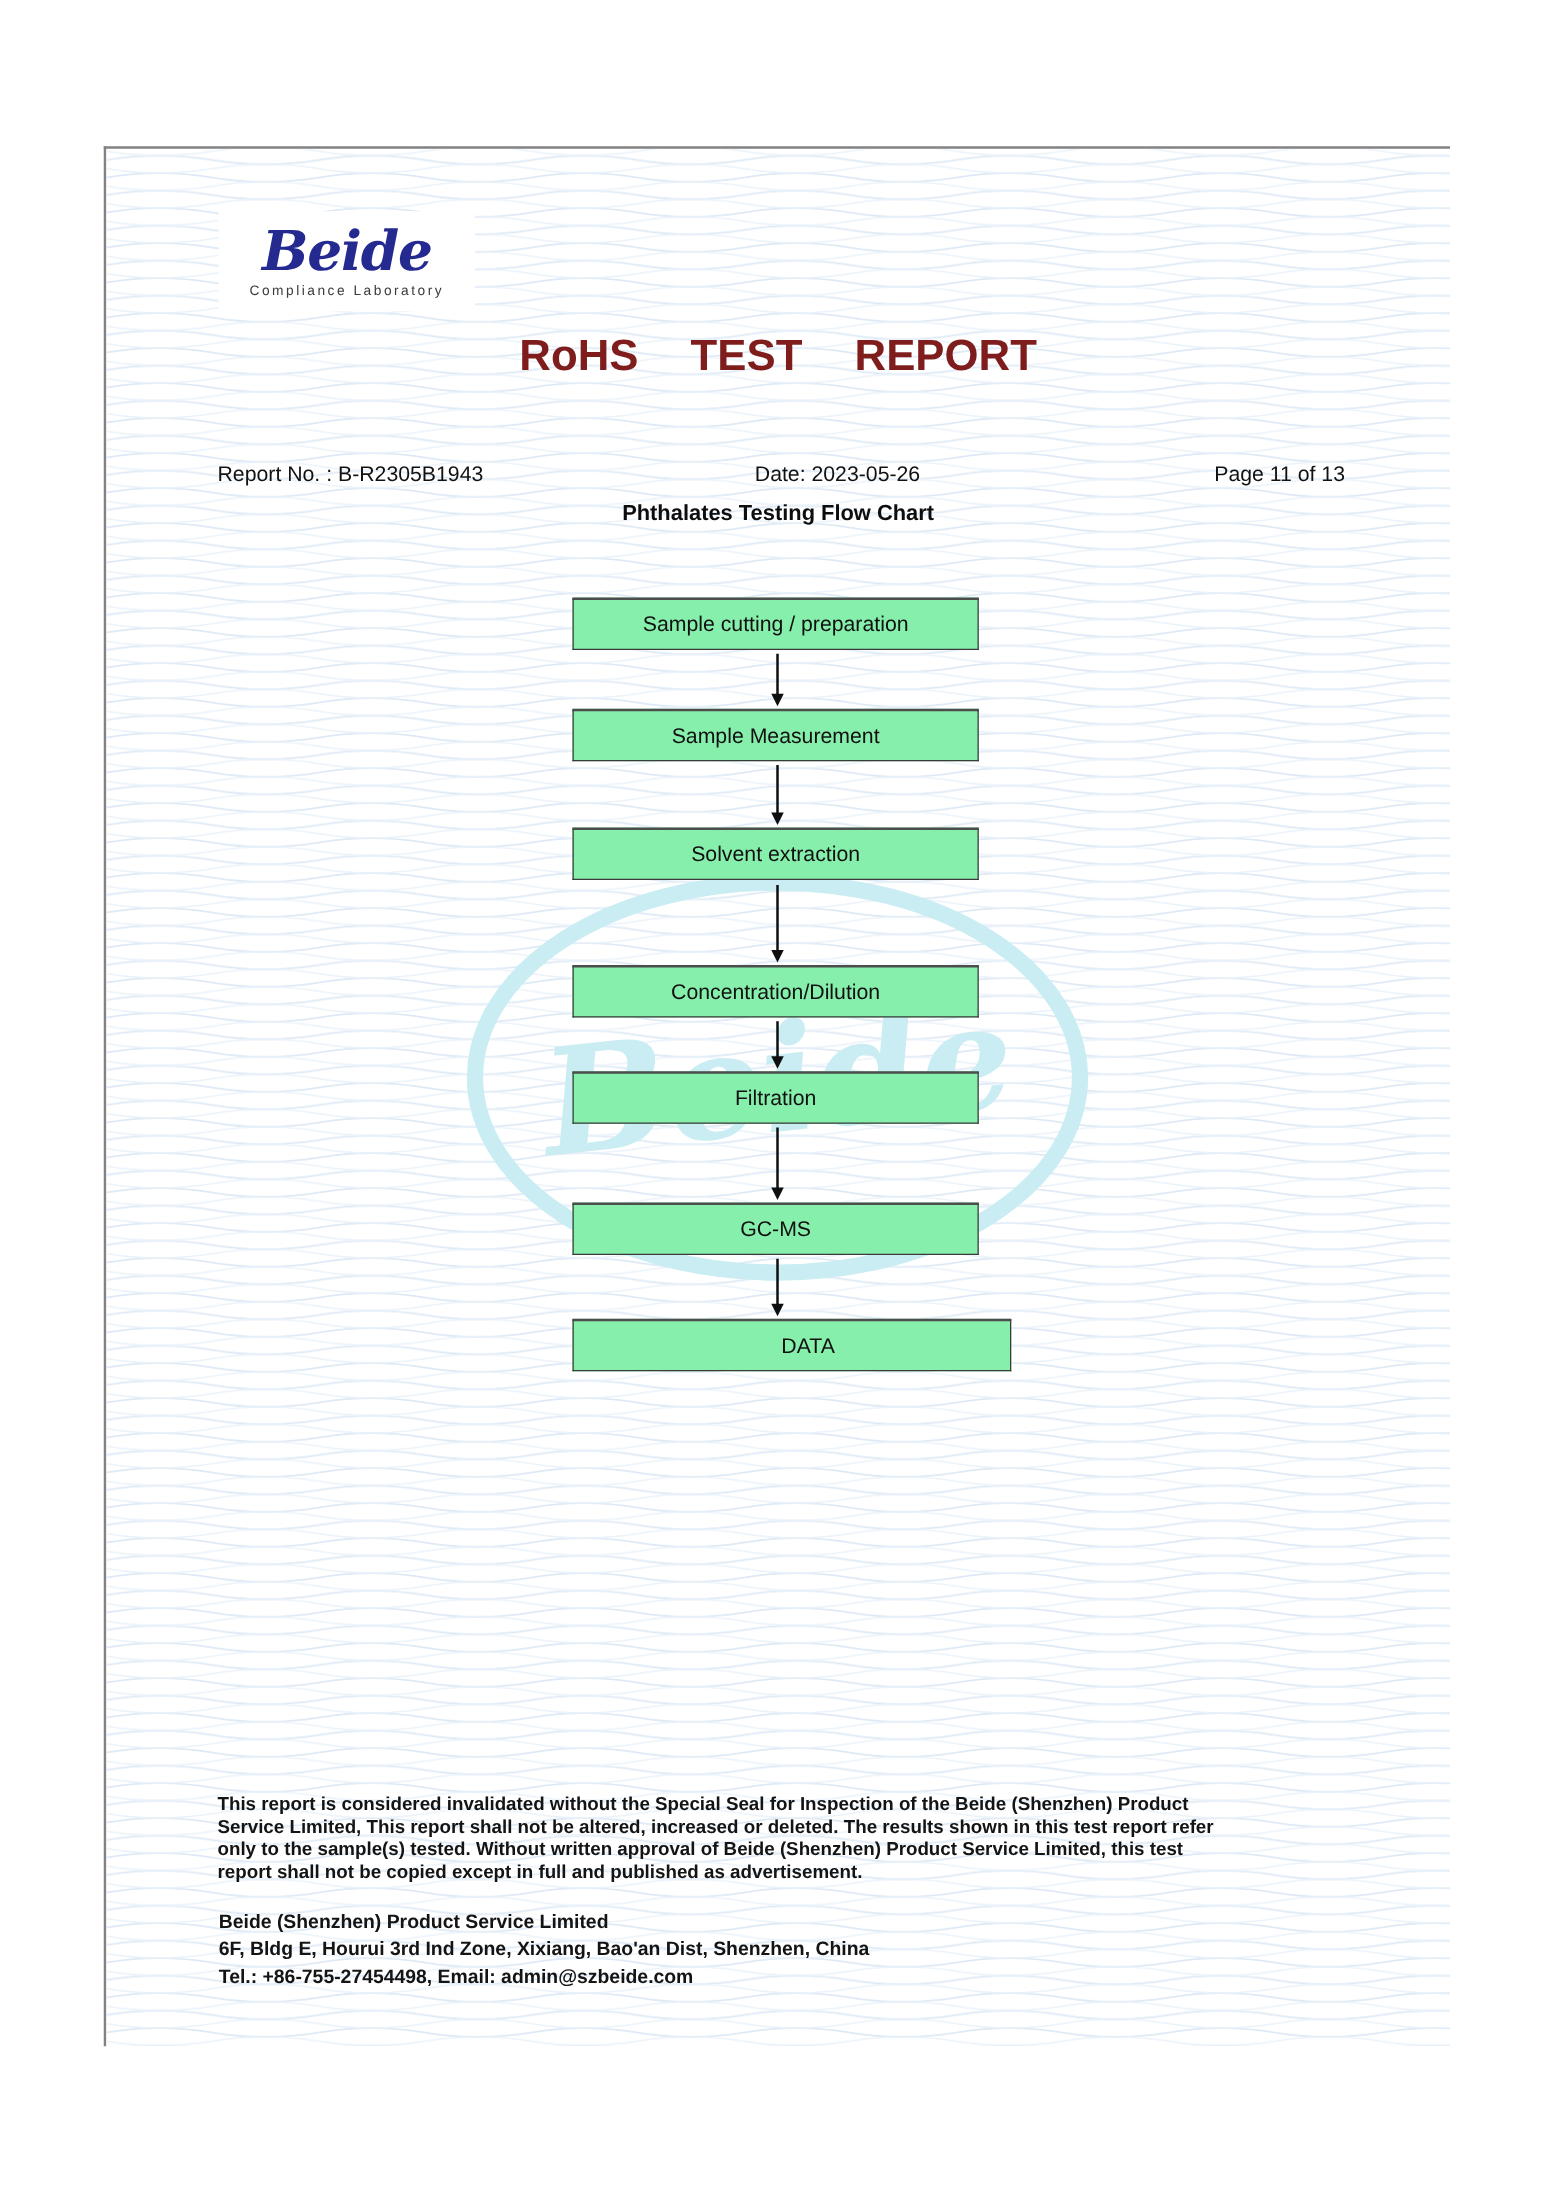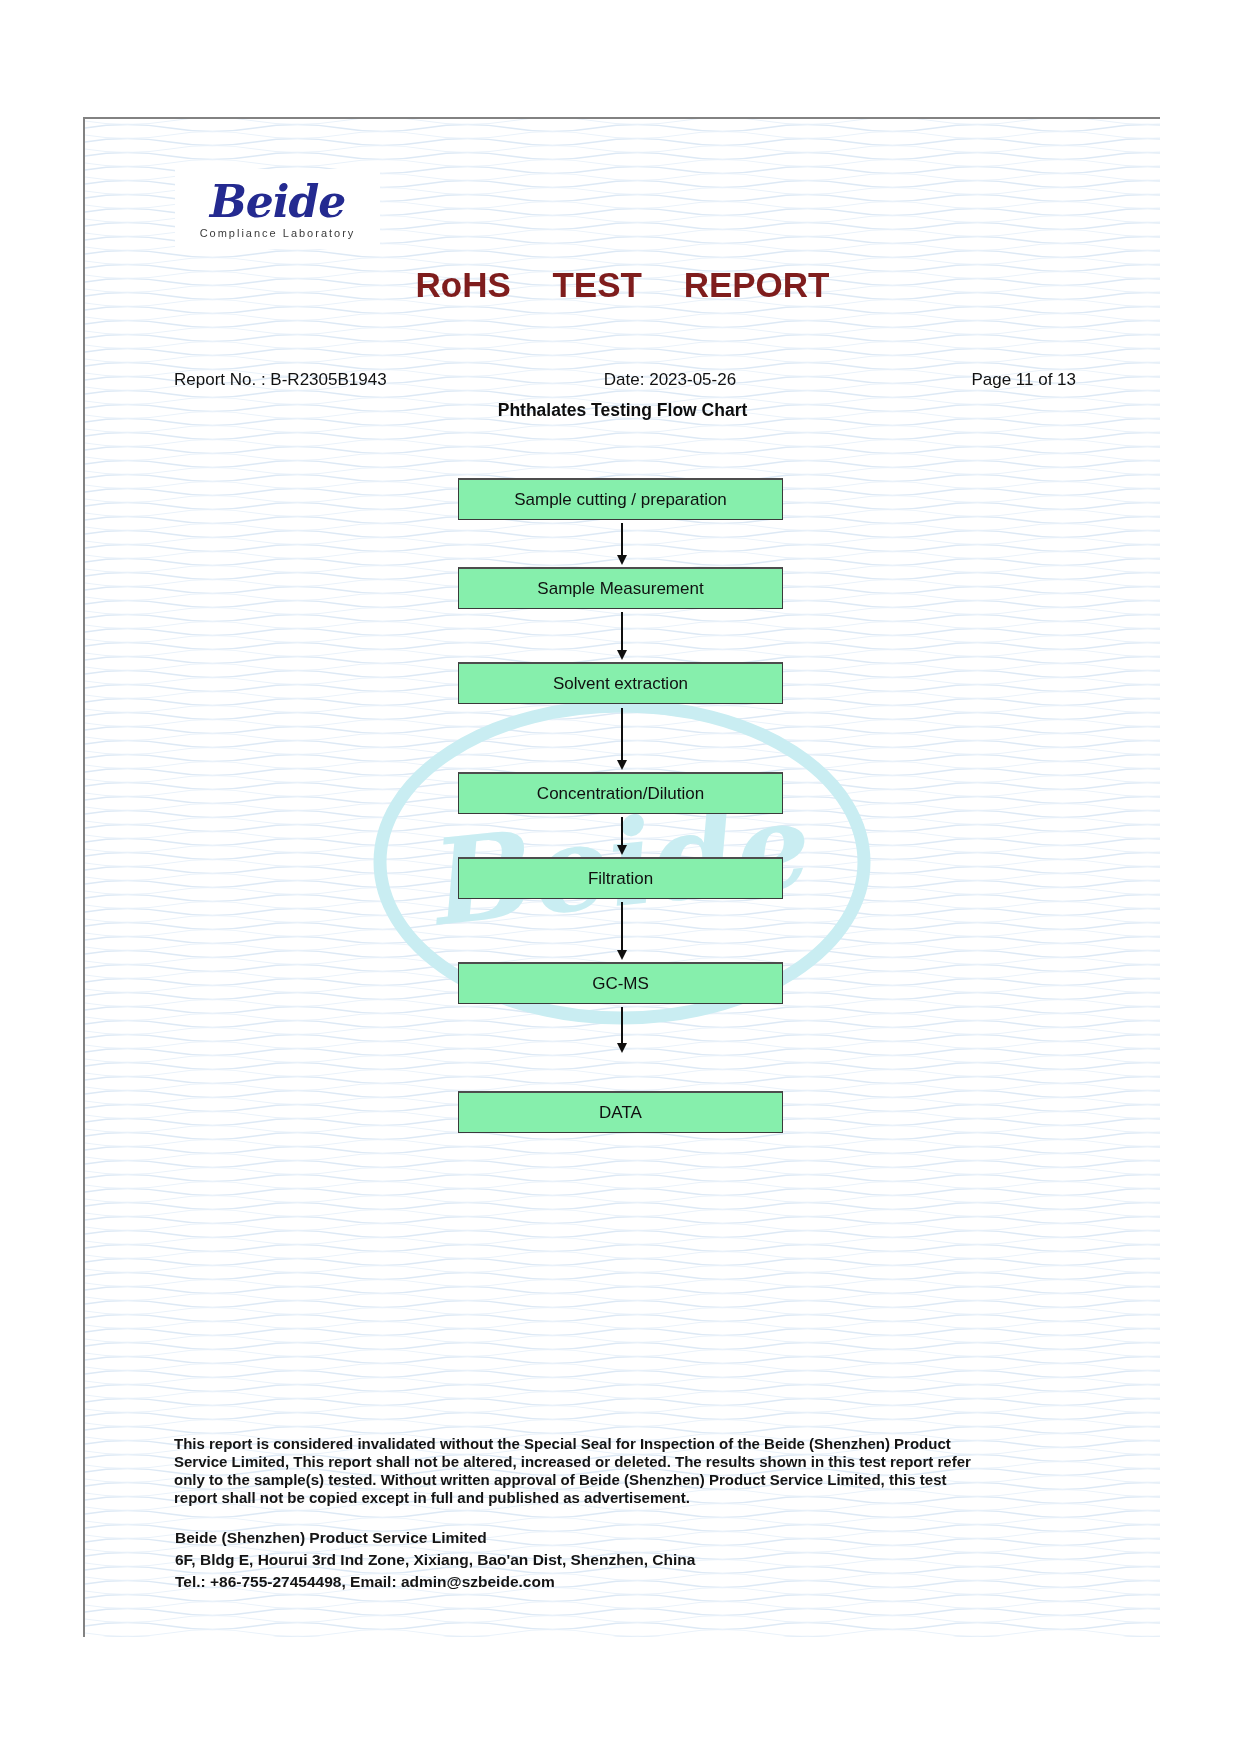--- a/index.html
+++ b/index.html
@@ -114,21 +114,21 @@
     </div>
 
     <div class="flow-heading">Phthalates Testing Flow Chart</div>
 
     <div class="flow-box" style="top:359px;">Sample cutting / preparation</div>
     <div class="flow-box" style="top:448px;">Sample Measurement</div>
     <div class="flow-box" style="top:543px;">Solvent extraction</div>
     <div class="flow-box" style="top:653px;">Concentration/Dilution</div>
     <div class="flow-box" style="top:738px;">Filtration</div>
     <div class="flow-box" style="top:843px;">GC-MS</div>
-    <div class="flow-box" style="top:972px;">DATA</div>
+    <div class="flow-box" style="top:936px;padding-left:26px;">DATA</div>
 
     <div class="flow-arrow" style="top:404px;height:42px;"></div>
     <div class="flow-arrow" style="top:493px;height:48px;"></div>
     <div class="flow-arrow" style="top:589px;height:62px;"></div>
     <div class="flow-arrow" style="top:698px;height:38px;"></div>
     <div class="flow-arrow" style="top:783px;height:58px;"></div>
     <div class="flow-arrow" style="top:888px;height:46px;"></div>
 
     <div class="disclaimer">
       <div>This report is considered invalidated without the Special Seal for Inspection of the Beide (Shenzhen) Product</div>

